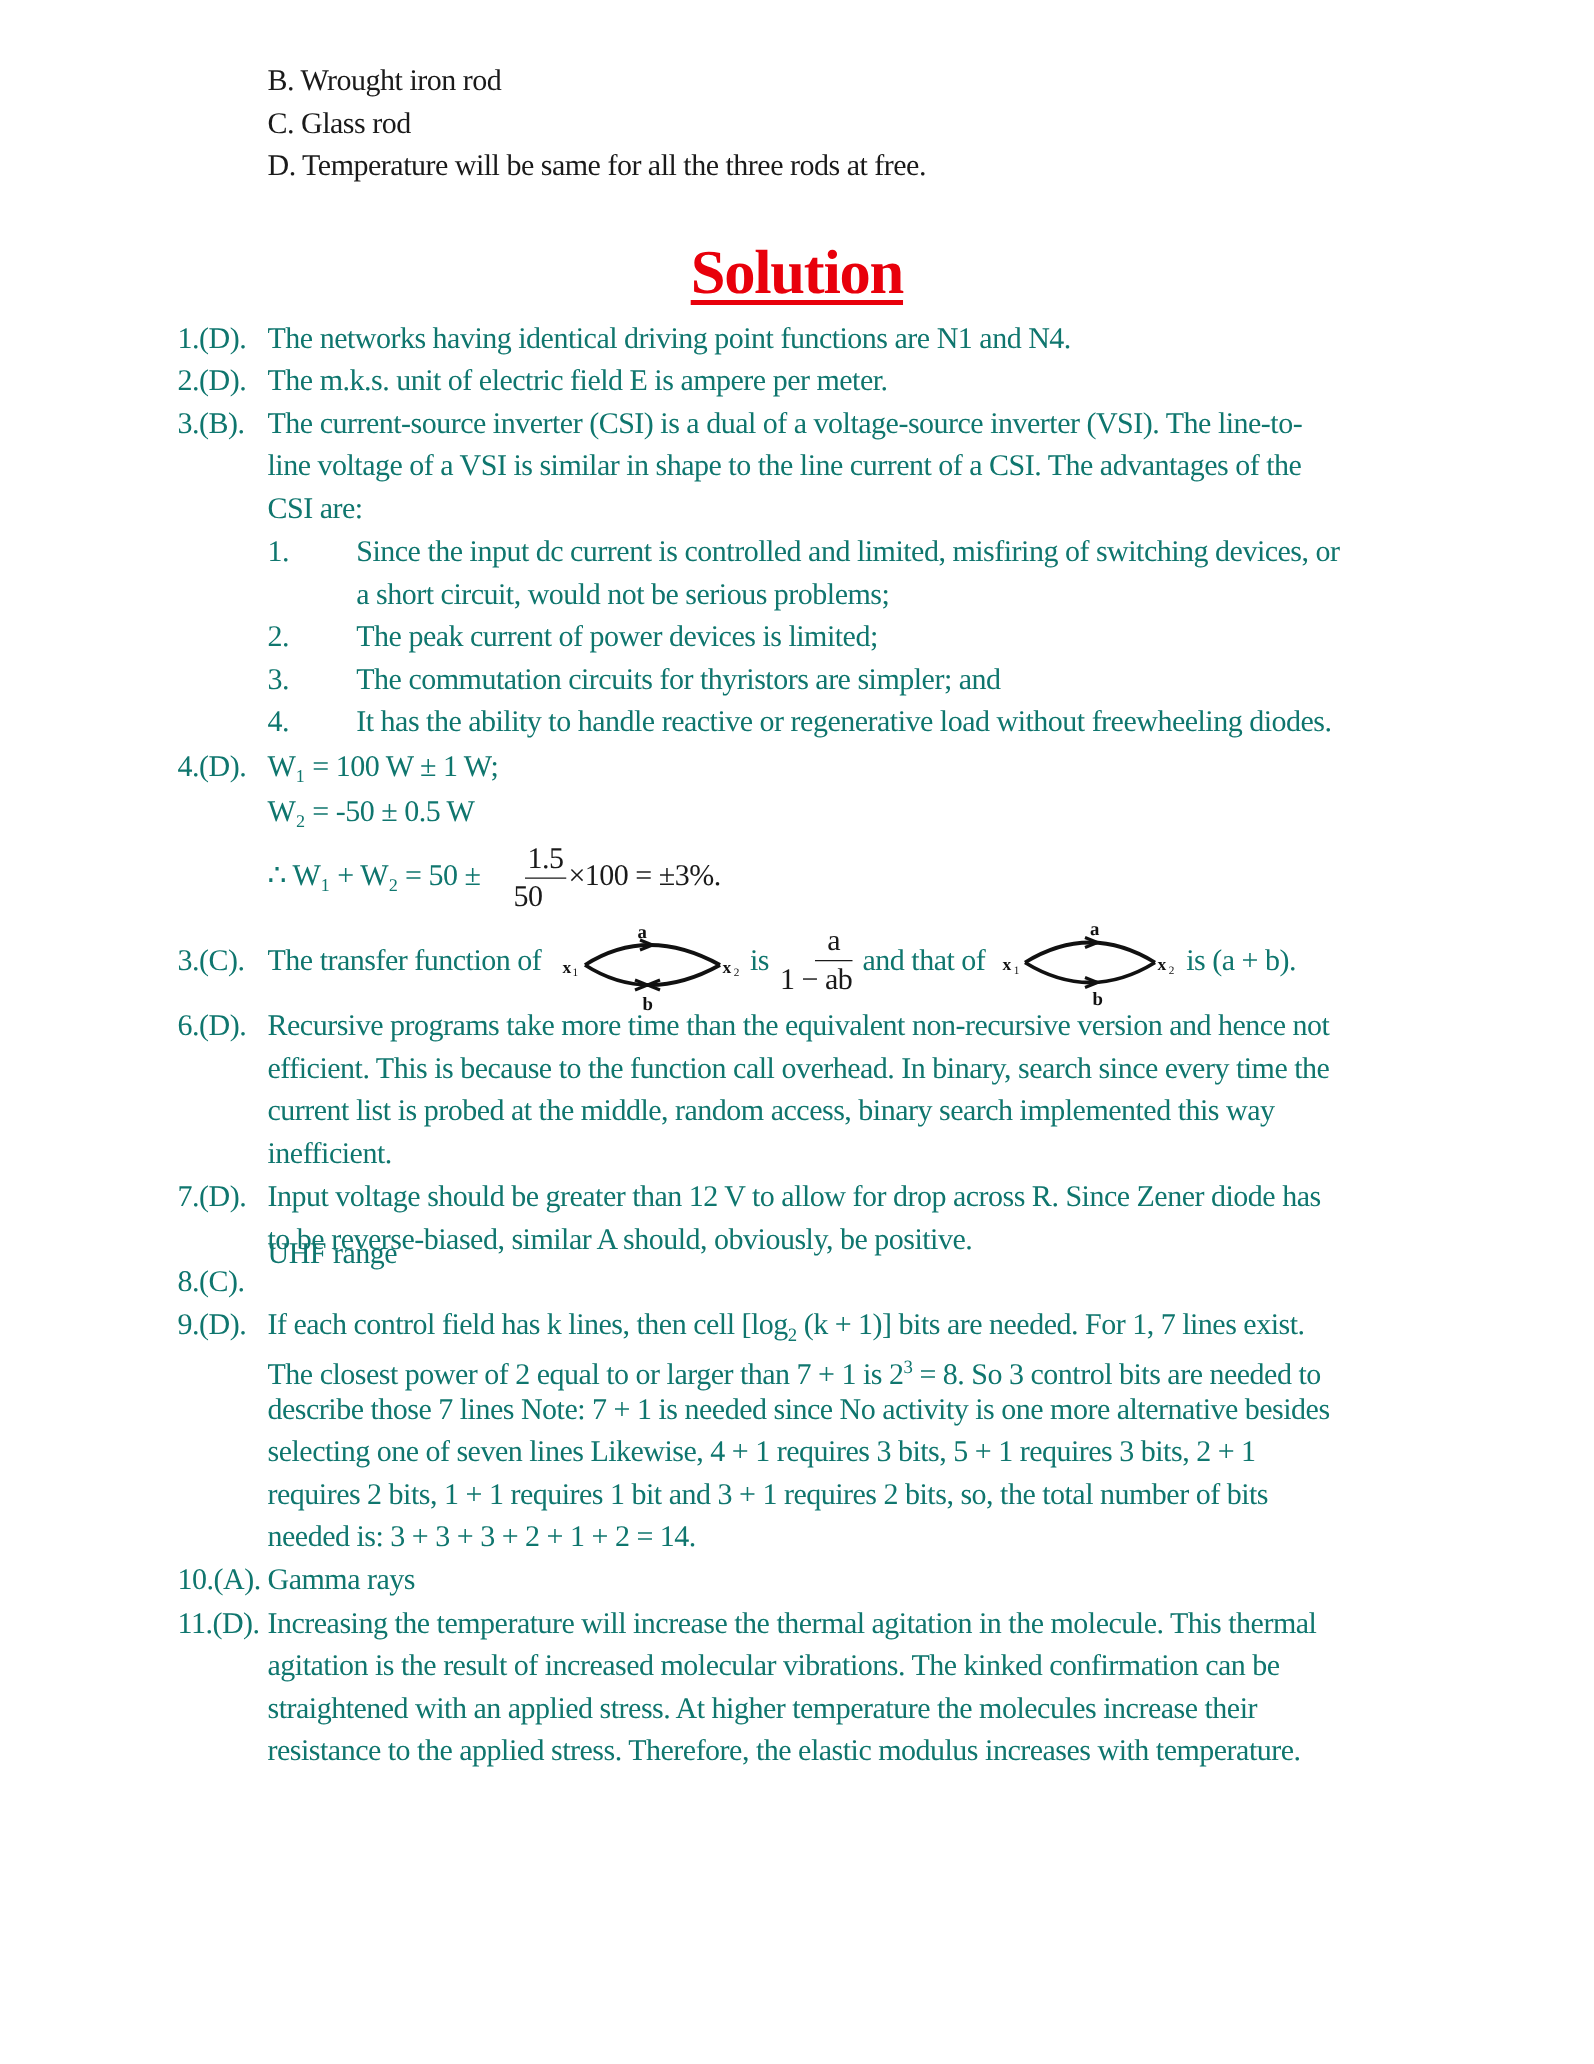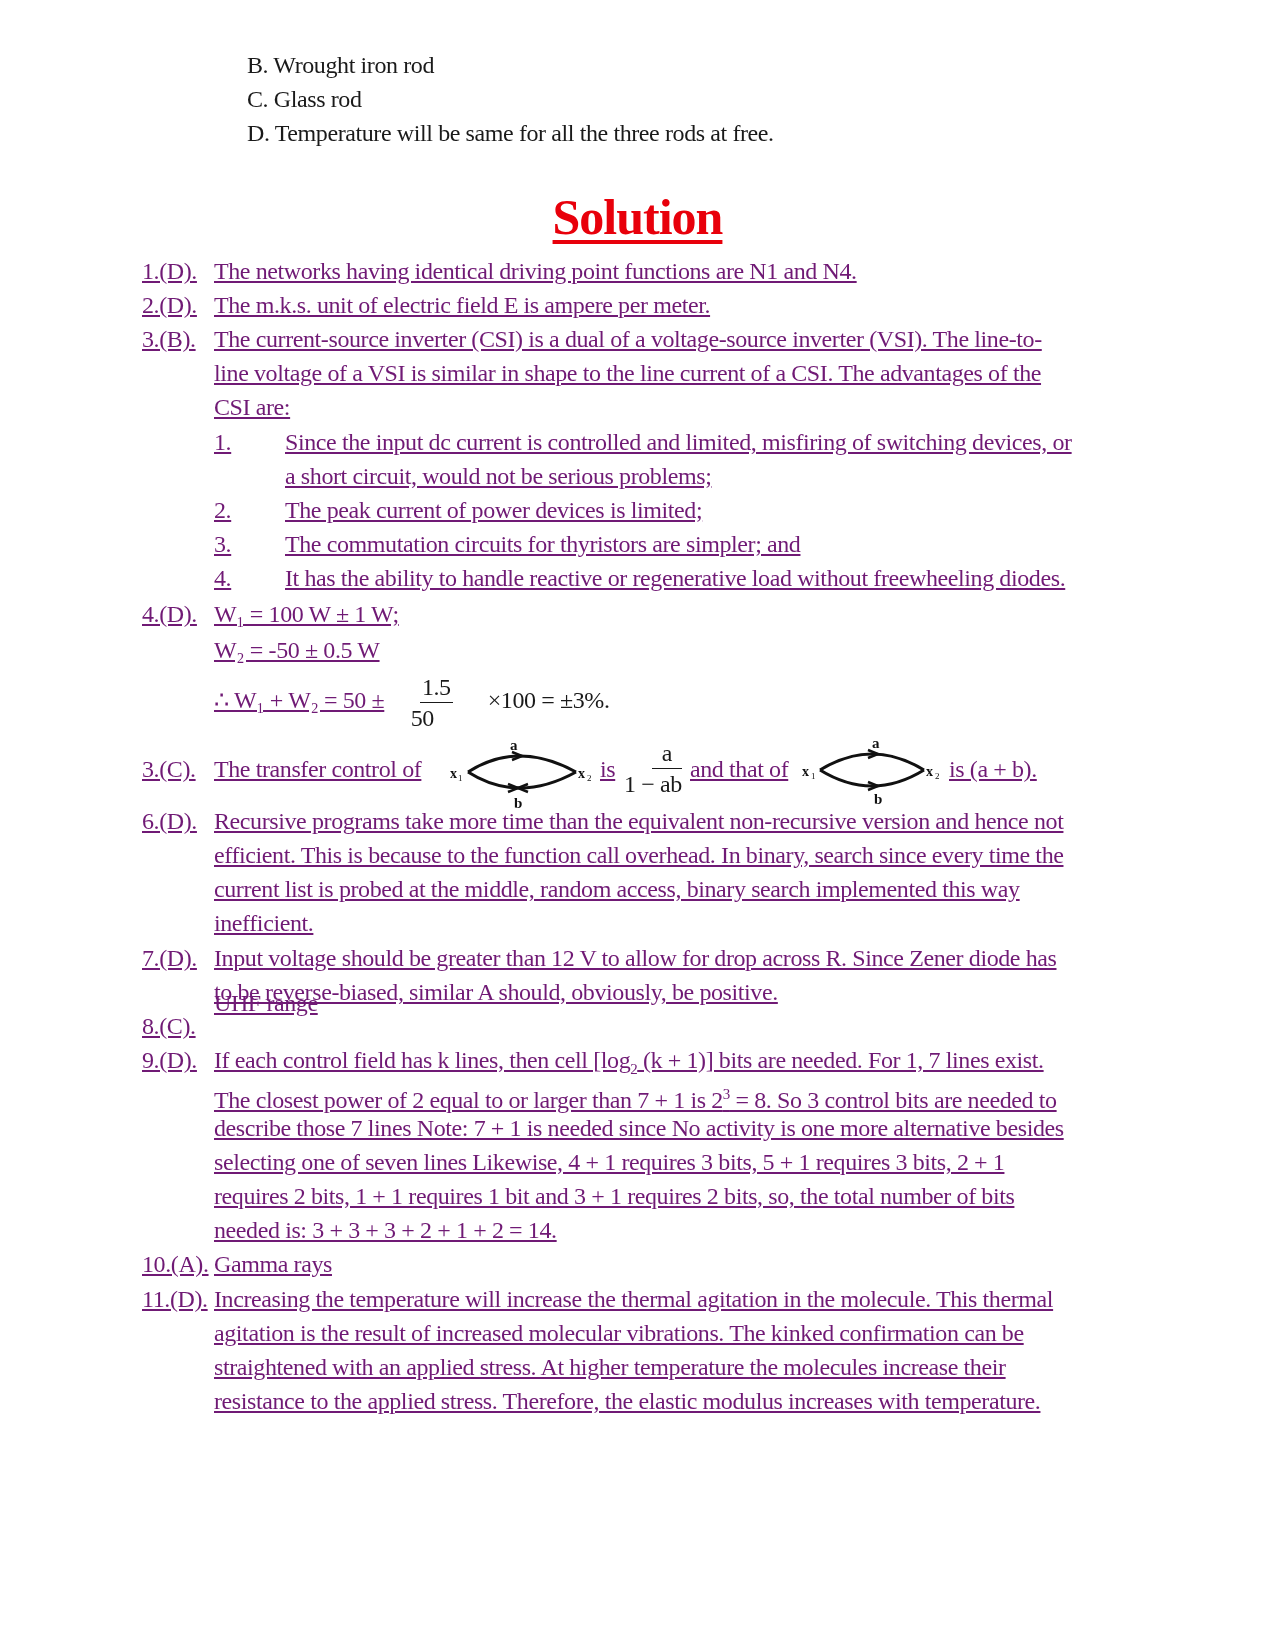--- a/index.html
+++ b/index.html
@@ -1,19 +1,19 @@
 <!DOCTYPE html>
 <html><head>
 <meta charset="utf-8">
 <style>
   html, body { margin:0; padding:0; background:#ffffff; }
   body { width:1275px; height:1651px; position:relative; overflow:hidden;
          font-family:"Liberation Serif", "DejaVu Serif", serif; }
-  .black { color:#1a1a1a;margin-left:33px; }
-  .blue { color:#701a75;text-decoration:underline; }
+  .black { color:#1a1a1a; }
+  .blue { color:#0f766e; }
   .line { position:absolute; font-size:24px; line-height:34px; white-space:nowrap; letter-spacing:-0.4px; }
   .opt { left:214px; }
   .title { position:absolute; left:0; width:1275px; top:188px; text-align:center;
            font-family:"Liberation Serif", serif; font-weight:bold; font-size:50px; color:#e8000b;
            letter-spacing:-1px; }
   .title span { text-decoration:underline; text-decoration-thickness:4px; text-underline-offset:6px; }
   .num { position:absolute; left:142px; }
   .body { position:absolute; left:214px; }
   .sub-num { position:absolute; left:214px; }
   .sub-body { position:absolute; left:285px; }
@@ -59,21 +59,21 @@
 <div class="line blue body" style="top:633px">W₂ = -50 ± 0.5 W</div>
 <div class="line body" style="top:672px">
   <span class="blue">∴ W₁ + W₂ = 50 ±</span>
   <span class="frac">
     <span class="n">1.5</span>
     <span class="d">50</span>
   </span><span class="black">×100 = ±3%.</span>
 </div>
 
 <div class="line blue num" style="top:752px">3.(C).</div>
-<div class="line blue body" style="top:752px">The transfer control of</div>
+<div class="line blue body" style="top:752px">The transfer function of</div>
 
 <div class="diagram" style="left:448px; top:736px; width:150px; height:74px;">
   <svg width="150" height="74" viewBox="0 0 150 74">
     <text x="62" y="14" font-family="Liberation Serif, serif" font-weight="bold" font-size="15" fill="#111">a</text>
     <text x="2" y="42" font-family="Liberation Serif, serif" font-weight="bold" font-size="14" fill="#111">x</text>
     <text x="10" y="45" font-family="Liberation Serif, serif" font-size="9" fill="#111">1</text>
     <text x="130" y="42" font-family="Liberation Serif, serif" font-weight="bold" font-size="14" fill="#111">x</text>
     <text x="139" y="45" font-family="Liberation Serif, serif" font-size="9" fill="#111">2</text>
     <path d="M20 36 Q70 4 128 36" stroke="#111" stroke-width="3" fill="none"></path>
     <path d="M20 36 Q70 68 128 36" stroke="#111" stroke-width="3" fill="none"></path>

